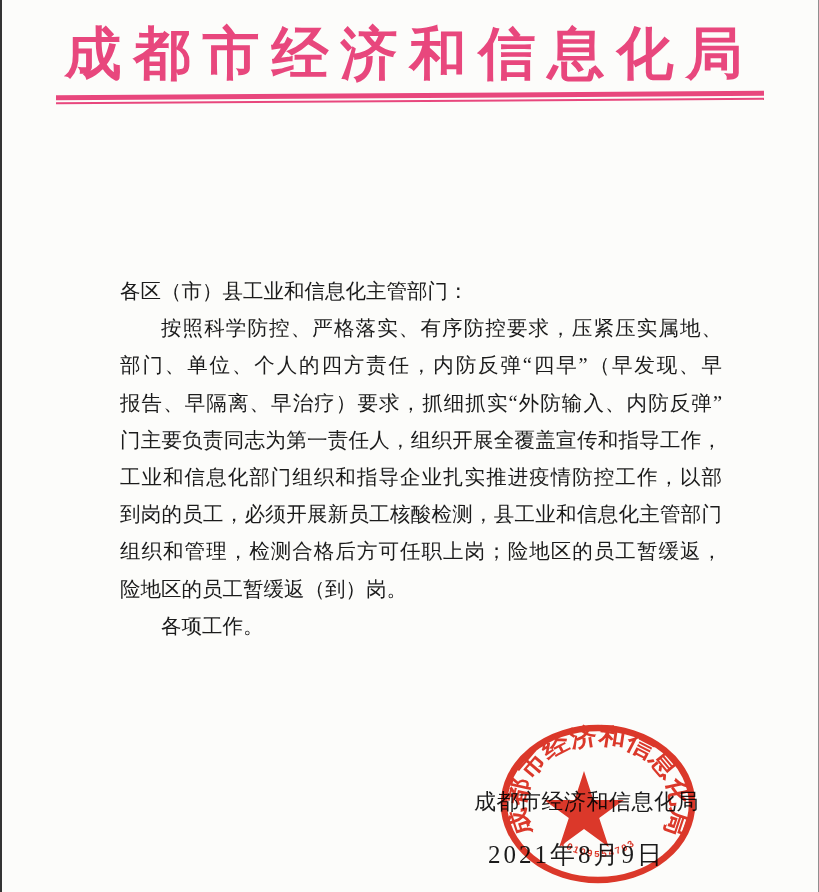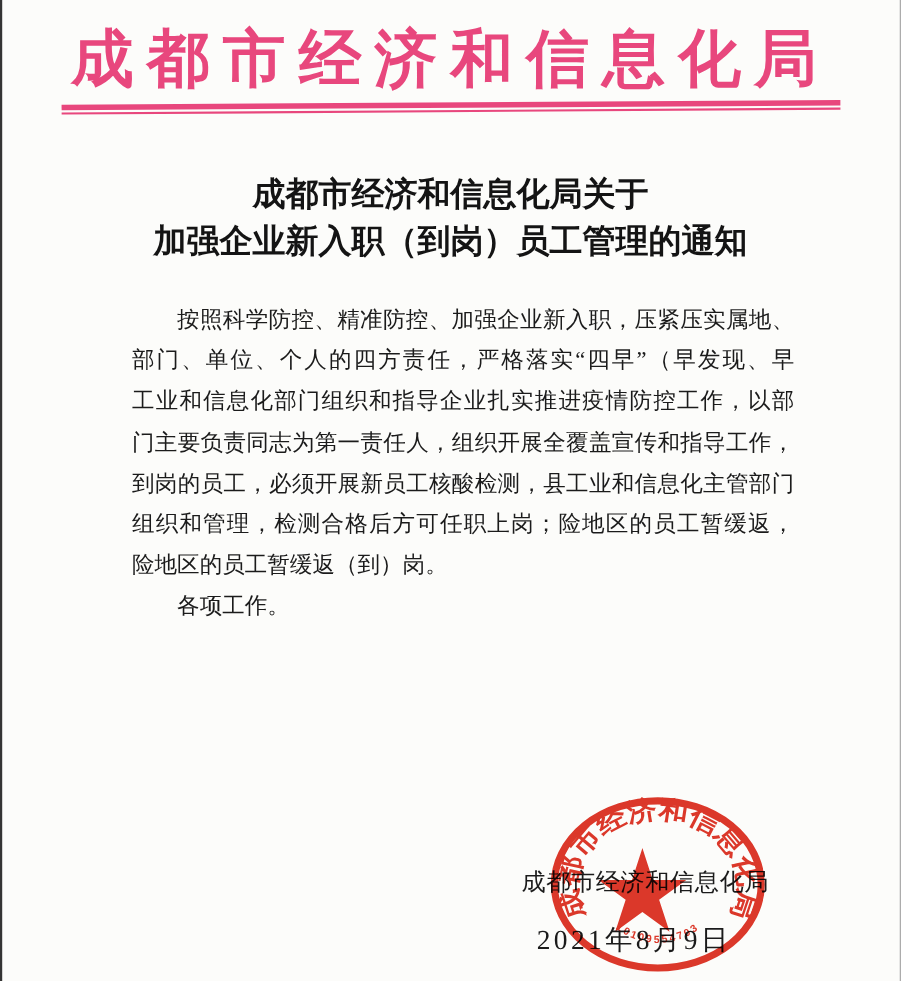--- a/index.html
+++ b/index.html
@@ -94,31 +94,29 @@
 
 <div class="page">
 
   <div class="edge-left"></div>
   <div class="edge-right"></div>
 
   <div class="masthead">成都市经济和信息化局</div>
 
   <div class="masthead-divider"></div>
 
-  <div class="doc-title">
-    <div>成都市经济和信息化局关于</div>
-    <div>加强企业新入职（到岗）员工管理的通知</div>
-  </div>
 
   <div class="body-block">
     <div>
-        <div class="body-line jline indent">按照科学防控、精准防控、加强企业新入职，压紧压实属地、</div>
-        <div class="body-line jline">部门、单位、个人的四方责任，严格落实“四早”（早发现、早</div>
+        <div class="body-line">各区（市）县工业和信息化主管部门：</div>
+        <div class="body-line jline indent">按照科学防控、严格落实、有序防控要求，压紧压实属地、</div>
+        <div class="body-line jline">部门、单位、个人的四方责任，内防反弹“四早”（早发现、早</div>
+        <div class="body-line jline">报告、早隔离、早治疗）要求，抓细抓实“外防输入、内防反弹”</div>
+        <div class="body-line jline">门主要负责同志为第一责任人，组织开展全覆盖宣传和指导工作，</div>
         <div class="body-line jline">工业和信息化部门组织和指导企业扎实推进疫情防控工作，以部</div>
-        <div class="body-line jline">门主要负责同志为第一责任人，组织开展全覆盖宣传和指导工作，</div>
         <div class="body-line jline">到岗的员工，必须开展新员工核酸检测，县工业和信息化主管部门</div>
         <div class="body-line jline">组织和管理，检测合格后方可任职上岗；险地区的员工暂缓返，</div>
         <div class="body-line">险地区的员工暂缓返（到）岗。</div>
         <div class="body-line indent">各项工作。</div>
       </div>
   </div>
 
   <div class="signature-agency">成都市经济和信息化局</div>
 
   <div class="signature-date">2021年8月9日</div>

